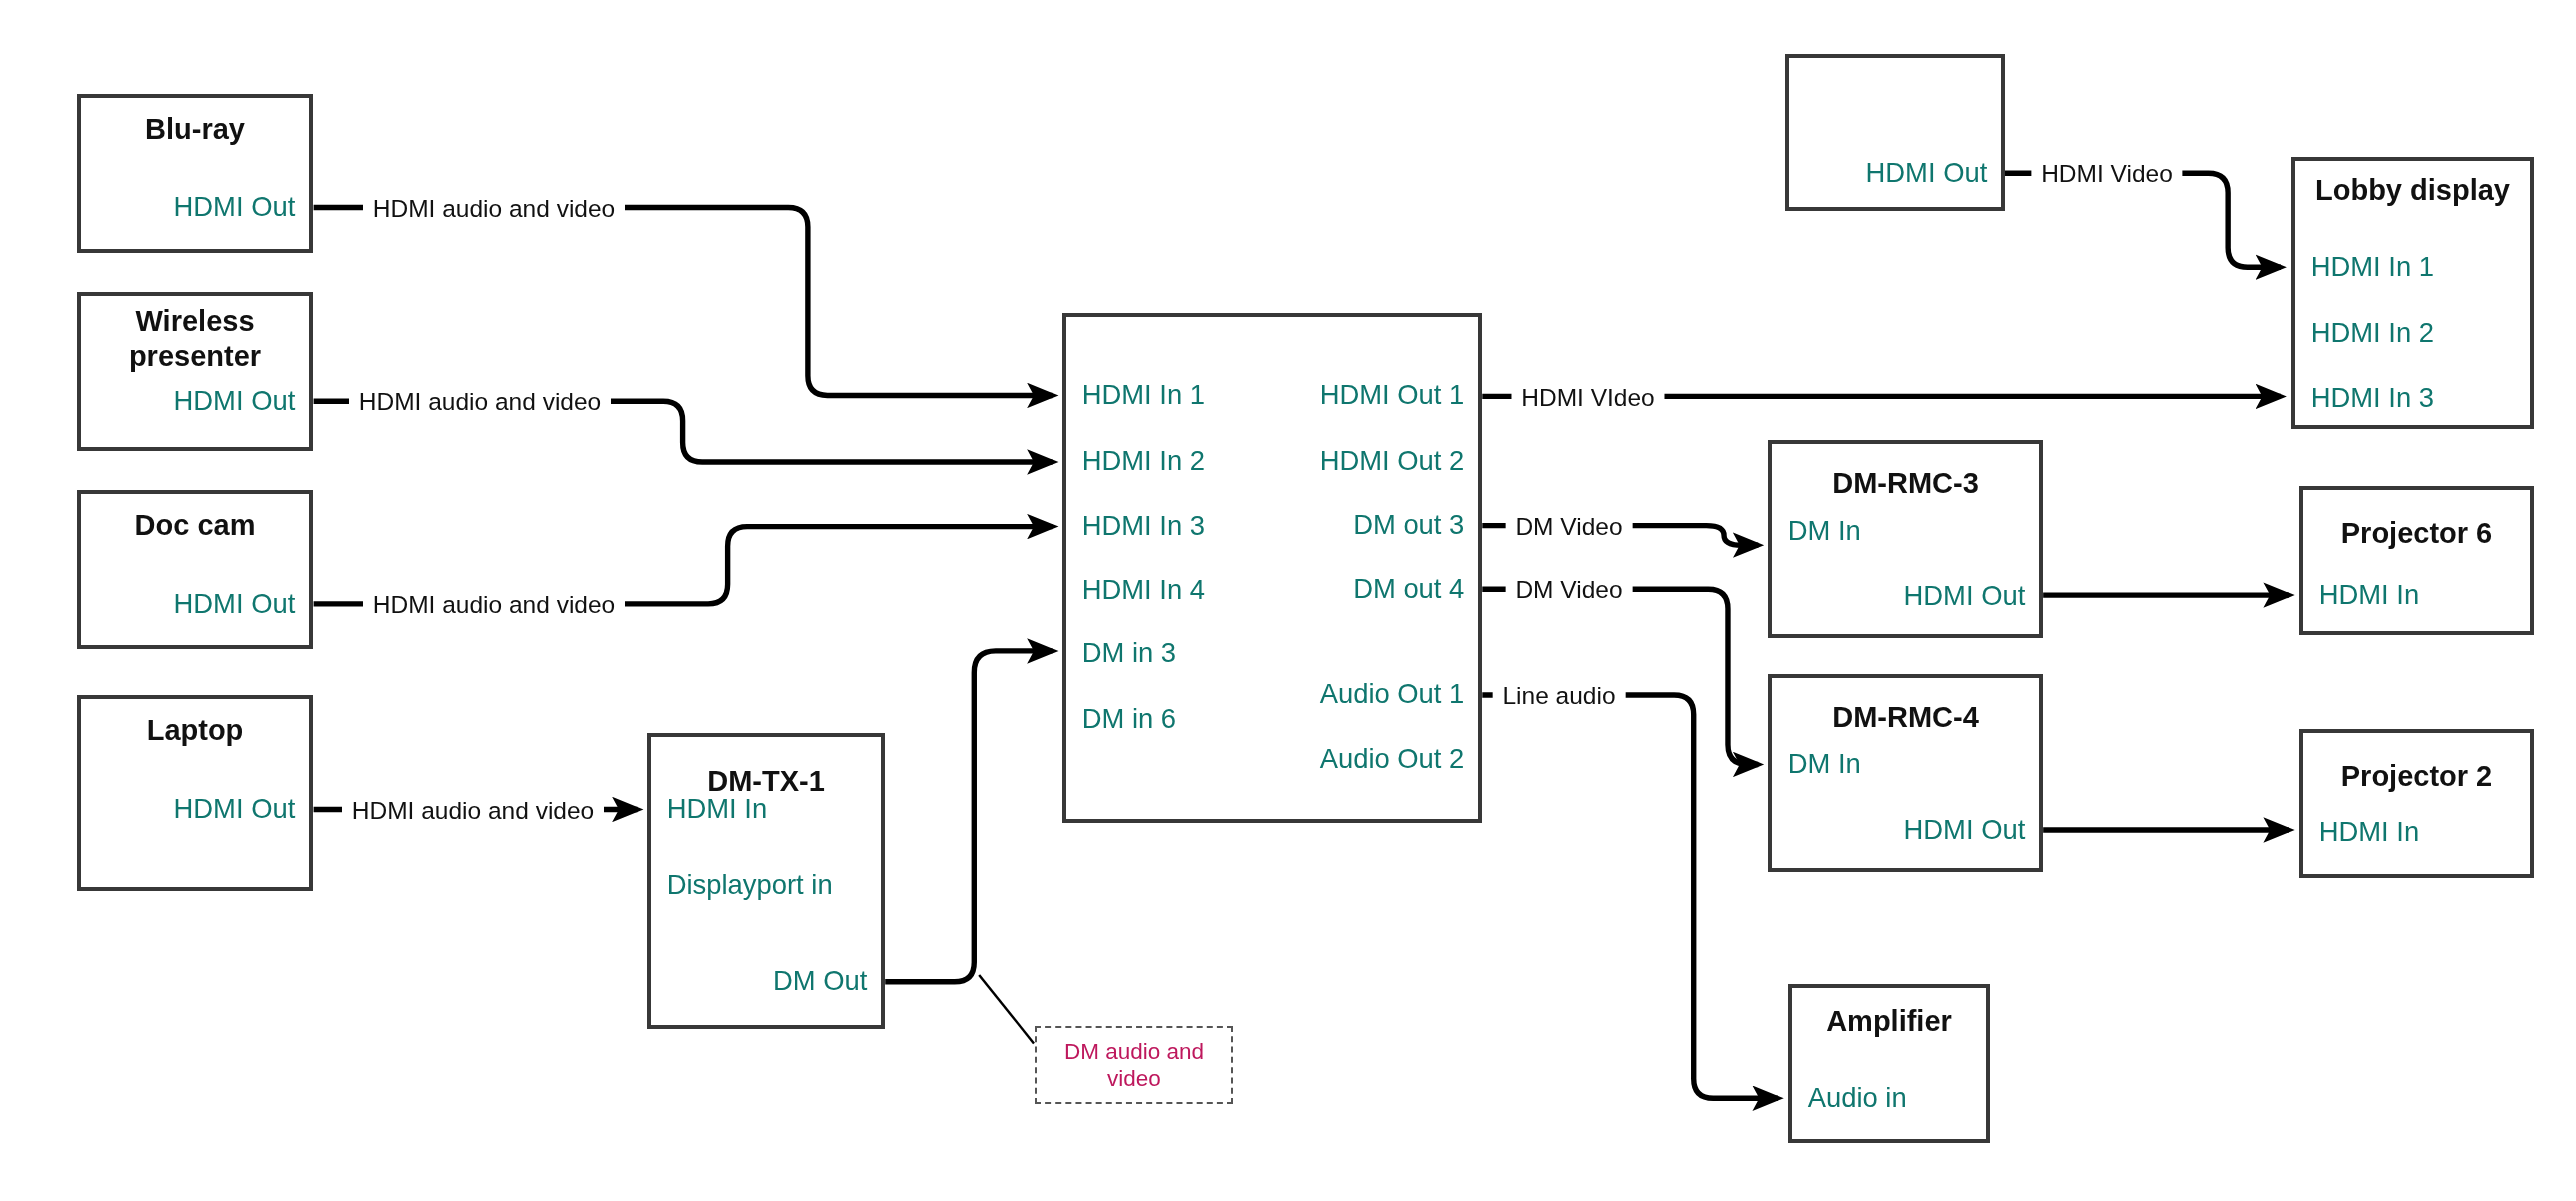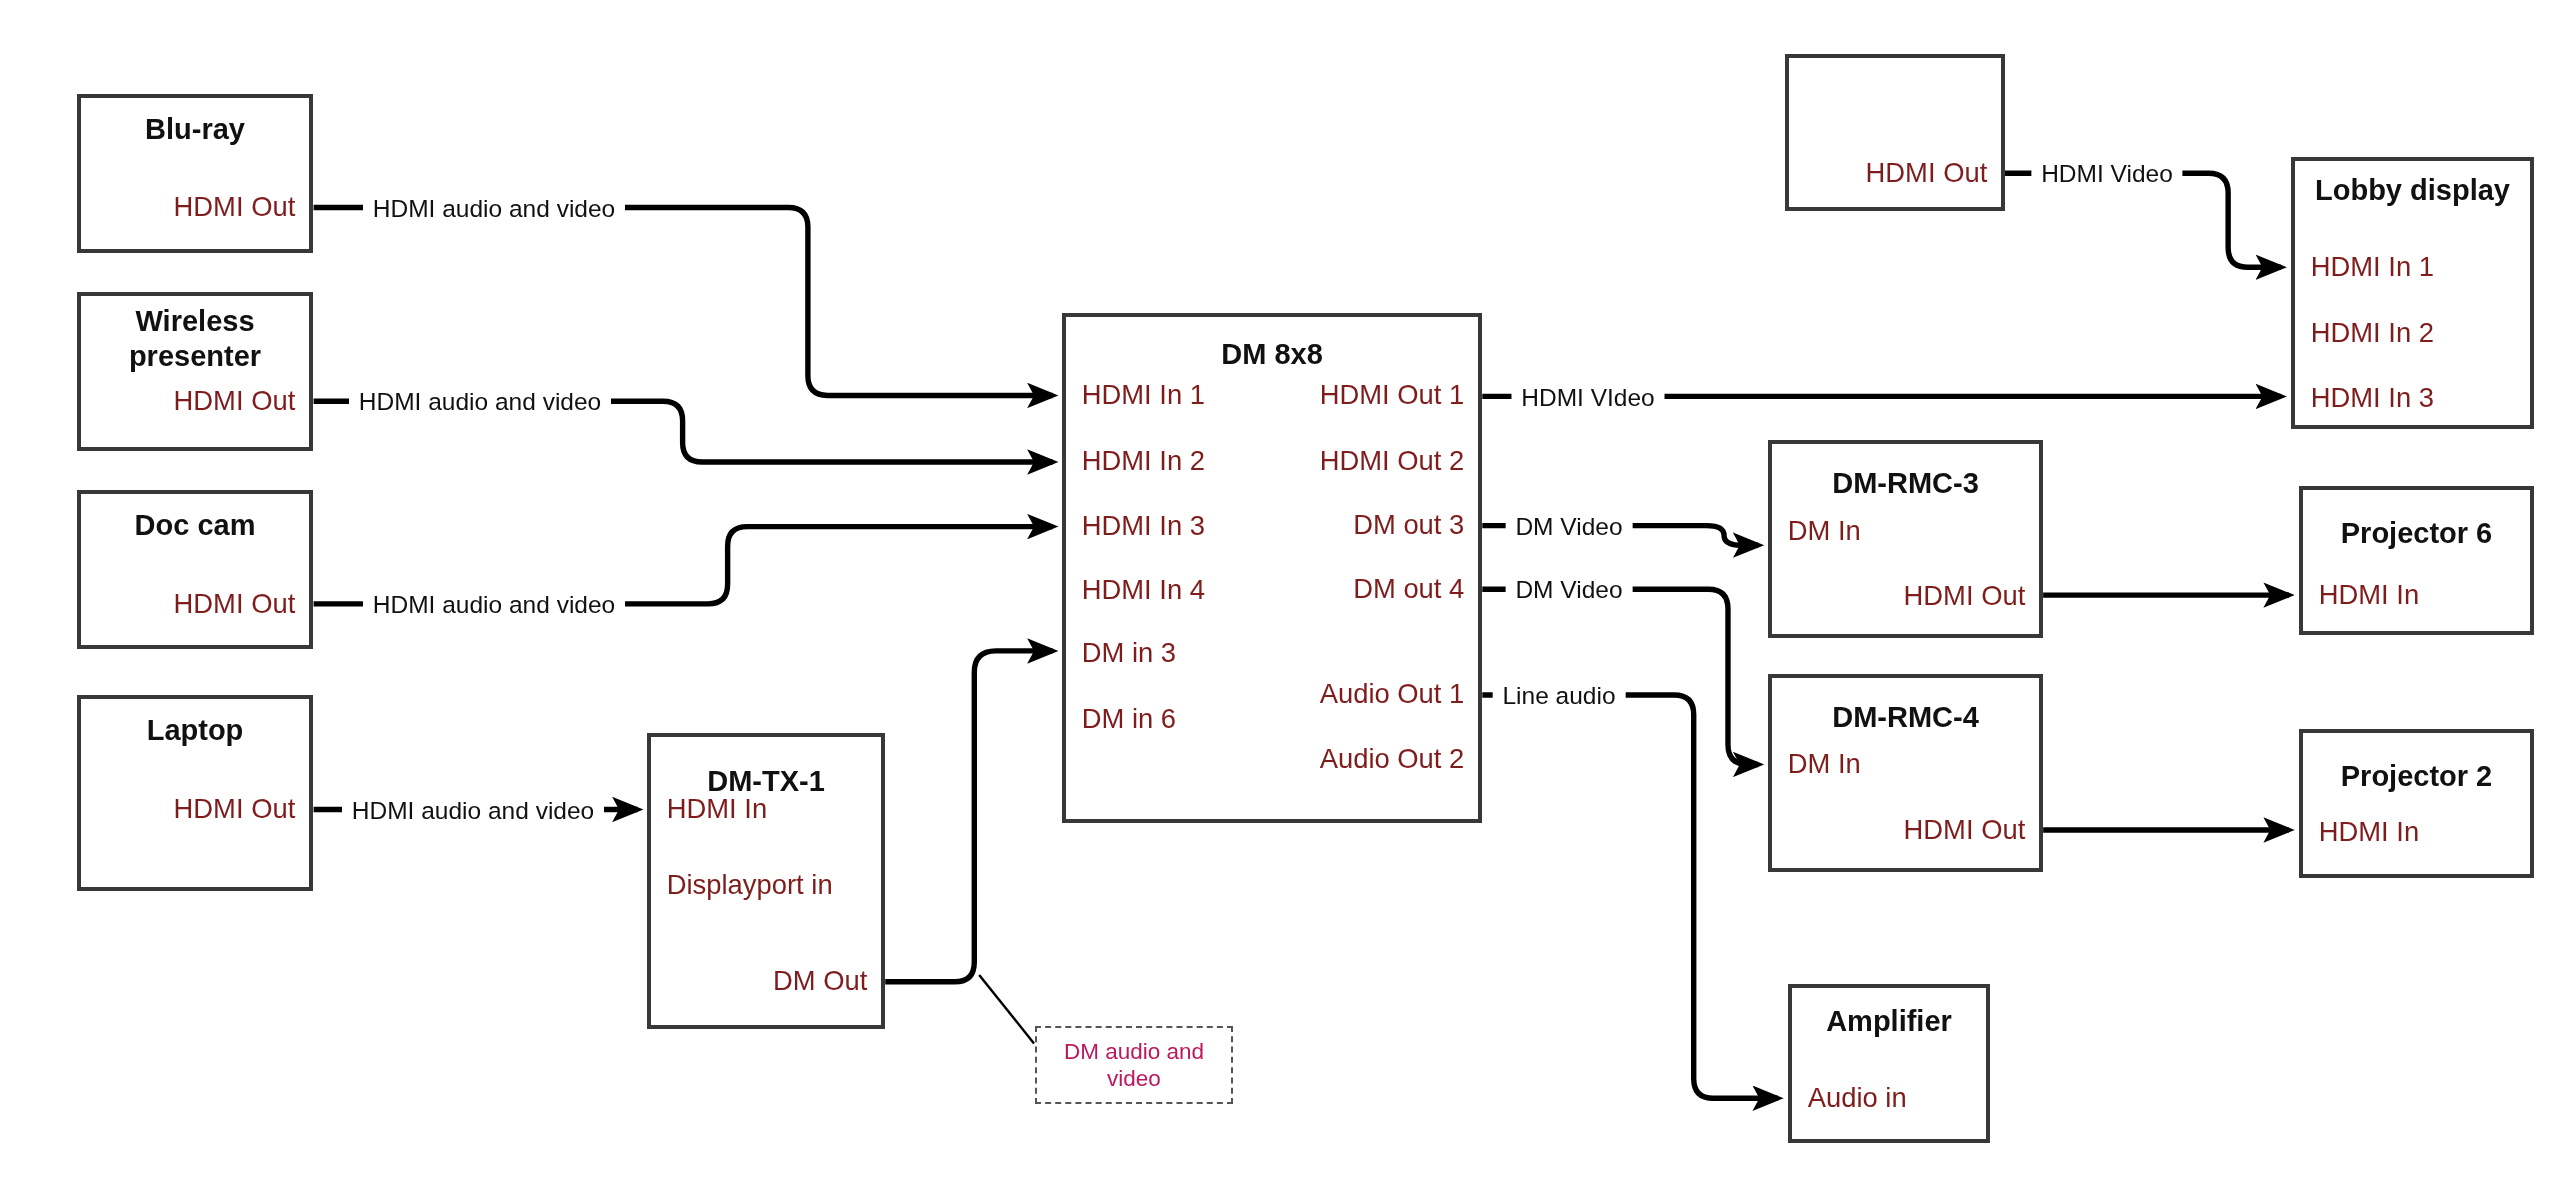--- a/index.html
+++ b/index.html
@@ -11,21 +11,21 @@
   svg.wires{position:absolute;left:0;top:0;z-index:1;}
   .node{
     position:absolute;box-sizing:border-box;background:#ffffff;
     border:4.9px solid #383838;z-index:2;
   }
   .node .title{
     position:absolute;left:0;right:0;text-align:center;
     font-weight:bold;font-size:29px;line-height:35px;color:#111;
   }
   .port{
-    position:absolute;font-size:27.4px;line-height:29px;white-space:nowrap;color:#7f1d1d;
+    position:absolute;font-size:27.4px;line-height:29px;white-space:nowrap;color:#0f766e;
   }
   .port.pleft{left:15.7px;}
   .port.pright{right:13.7px;text-align:right;}
   .clabel{
     position:absolute;z-index:3;transform:translate(-50%,-50%);
     background:#ffffff;padding:0 9.8px;font-size:24.5px;line-height:29px;
     white-space:nowrap;color:#111;
   }
   .annotation{
     position:absolute;box-sizing:border-box;z-index:2;background:#ffffff;
@@ -82,21 +82,20 @@
   </div>
 
   <div class="node" style="left:647px;top:733px;width:238px;height:296px">
     <div class="title" style="top:27.4px">DM-TX-1</div>
     <div class="port pleft" style="top:57px">HDMI In</div>
     <div class="port pleft" style="top:133px">Displayport in</div>
     <div class="port pright" style="top:229px">DM Out</div>
   </div>
 
   <div class="node" style="left:1062px;top:313px;width:420px;height:510px">
-    <div class="title" style="top:19.6px">DM 8x8</div>
     <div class="port pleft" style="top:63px">HDMI In 1</div>
     <div class="port pleft" style="top:129px">HDMI In 2</div>
     <div class="port pleft" style="top:194px">HDMI In 3</div>
     <div class="port pleft" style="top:258px">HDMI In 4</div>
     <div class="port pleft" style="top:321px">DM in 3</div>
     <div class="port pleft" style="top:387px">DM in 6</div>
     <div class="port pright" style="top:63px">HDMI Out 1</div>
     <div class="port pright" style="top:129px">HDMI Out 2</div>
     <div class="port pright" style="top:193px">DM out 3</div>
     <div class="port pright" style="top:257px">DM out 4</div>

